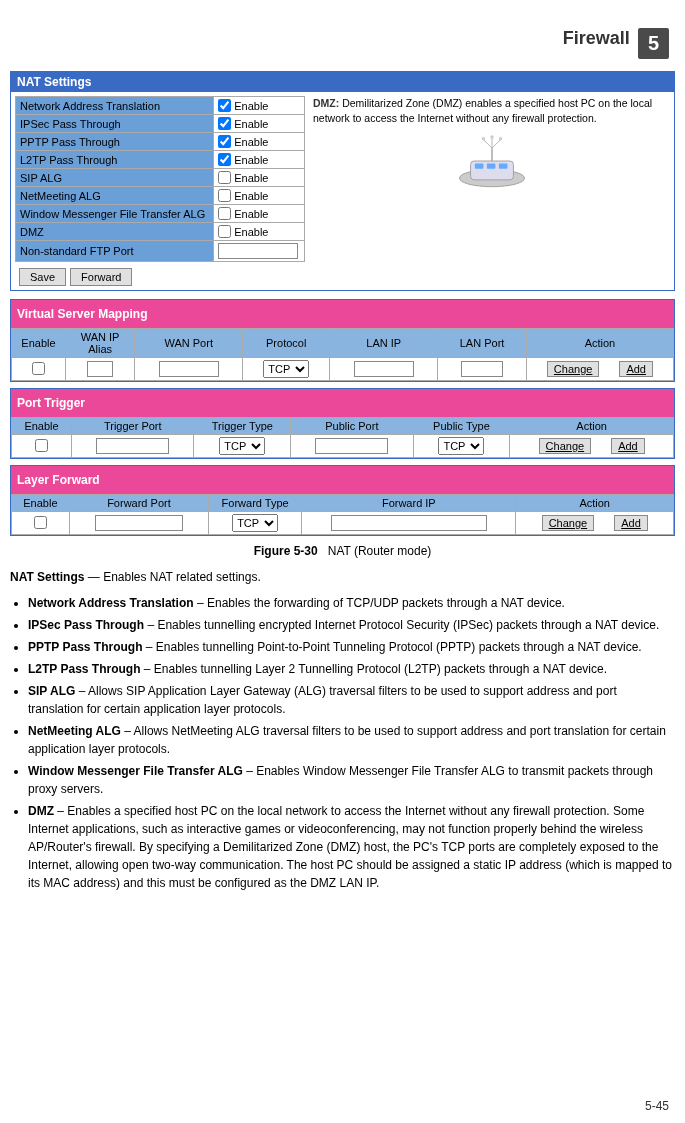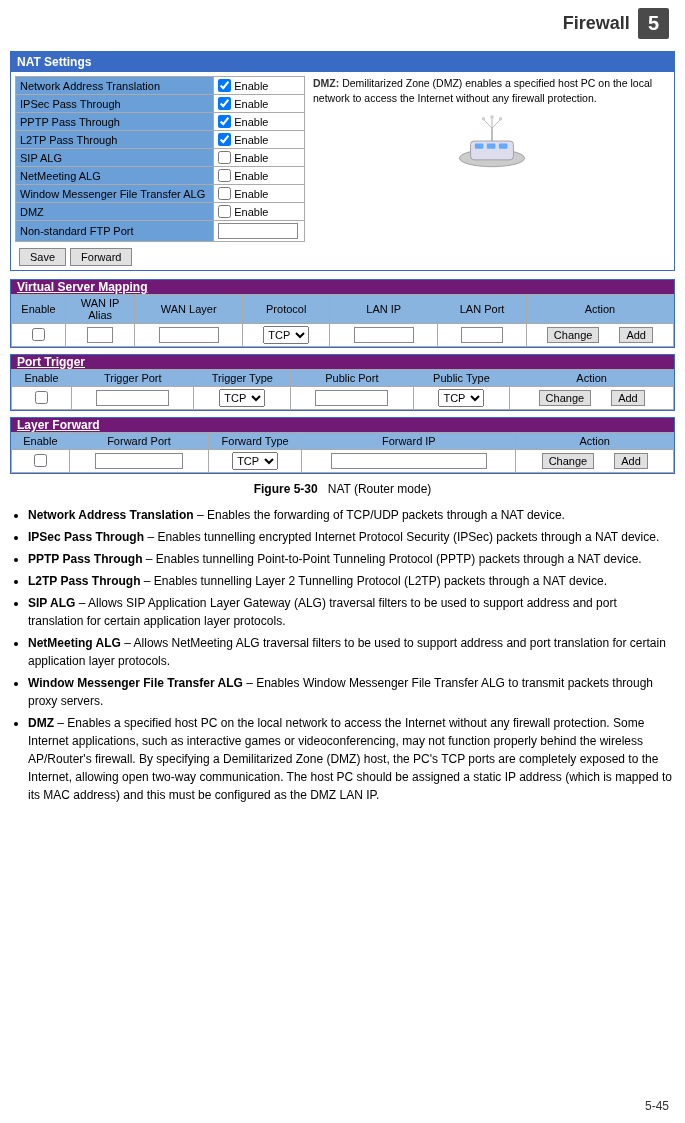--- a/index.html
+++ b/index.html
@@ -10,23 +10,23 @@
       color: #000;
       width: 685px;
       min-height: 1123px;
       position: relative;
     }
 
     
     .page-header {
       display: flex;
       justify-content: flex-end;
-      align-items: center;
       padding: 8px 16px 4px 16px;
       border-bottom: none;
+      margin-top: 20px;
     }
     .page-header-title {
       font-size: 18px;
       font-weight: bold;
       color: #333;
       margin-right: 8px;
     }
     .page-number-box {
       background: #4a4a4a;
       color: #fff;
@@ -121,26 +121,25 @@
       border: 1px solid #888;
       cursor: pointer;
     }
 
     
     .section-container {
       margin: 6px 10px;
       border: 1px solid #3a6bc4;
     }
     .section-header {
-      background: #701a75;
+      background: #ec4899;
       color: #fff;
       font-weight: bold;
       font-size: 12px;
-      padding: 0 6px;
-      text-decoration: underline;
+      padding: 7px 6px;
     }
     .vs-table {
       width: 100%;
       border-collapse: collapse;
       font-size: 11px;
     }
     .vs-table th {
       background: #8ab4e0;
       border: 1px solid #aaa;
       padding: 2px 4px;
@@ -168,20 +167,21 @@
       border: 1px solid #888;
     }
     .select-field {
       font-size: 11px;
       height: 18px;
     }
     .action-buttons {
       display: flex;
       gap: 20px;
       justify-content: center;
+      text-decoration: underline;
     }
 
     
     .figure-caption {
       text-align: center;
       font-size: 12px;
       margin: 8px 0 10px 0;
       font-weight: normal;
     }
     .figure-caption strong {
@@ -360,21 +360,21 @@
   </div>
 </div>
 
 <div class="section-container">
   <div class="section-header">Virtual Server Mapping</div>
   <table class="vs-table">
     <thead>
       <tr>
         <th class="col-enable">Enable</th>
         <th class="col-wanip">WAN IP Alias</th>
-        <th class="col-wanport">WAN Layer</th>
+        <th class="col-wanport">WAN Port</th>
         <th class="col-protocol">Protocol</th>
         <th class="col-lanip">LAN IP</th>
         <th class="col-lanport">LAN Port</th>
         <th class="col-action">Action</th>
       </tr>
     </thead>
     <tbody>
       <tr>
         <td><input type="checkbox" style=""></td>
         <td><input type="text" class="input-field" style=""></td>
@@ -473,20 +473,24 @@
     </tbody>
   </table>
 </div>
 
 <div class="figure-caption">
   <strong>Figure 5-30</strong>
   <span>&nbsp;&nbsp;<span>NAT (Router mode)</span></span>
 </div>
 
 <div class="body-content">
+  <p class="section-intro">
+    <strong>NAT Settings</strong>
+    <span> — Enables NAT related settings.</span>
+  </p>
   <ul>
     <li>
       <strong>Network Address Translation</strong>
       <span> – Enables the forwarding of TCP/UDP packets through a NAT device.</span>
     </li>
     <li>
       <strong>IPSec Pass Through</strong>
       <span> – Enables tunnelling encrypted Internet Protocol Security (IPSec) packets through a NAT device.</span>
     </li>
     <li>

